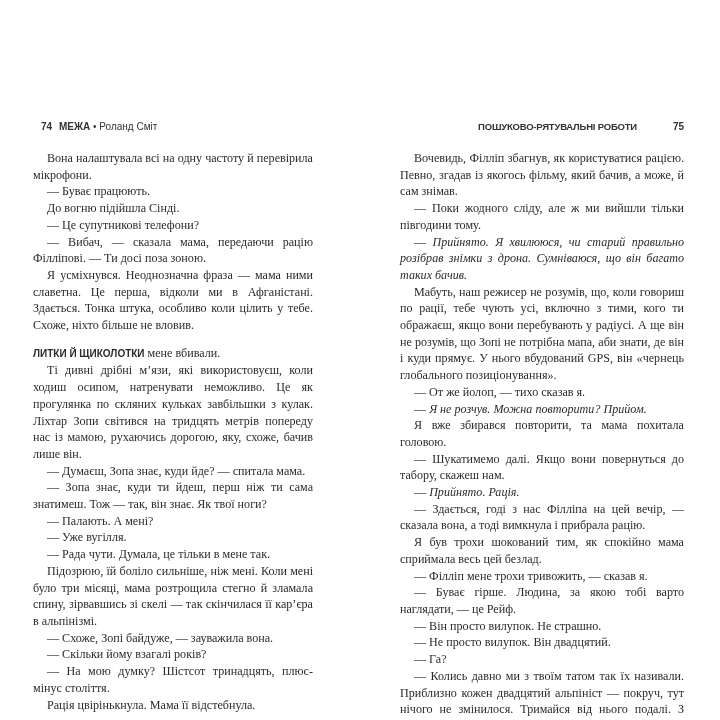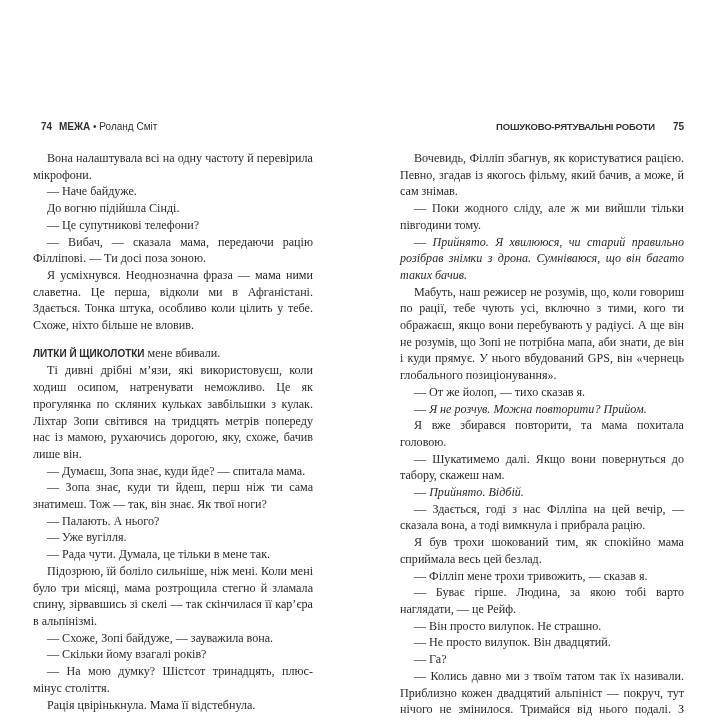--- a/index.html
+++ b/index.html
@@ -6,51 +6,51 @@
   body { width:720px; height:720px; position:relative; overflow:hidden;
          font-family:"Liberation Serif", "DejaVu Serif", serif; color:#2b2b2b; }
   .page { position:absolute; top:0; height:720px; }
   .page.left { left:33px; width:280px; }
   .page.right { left:400px; width:284px; }
   .header { position:absolute; top:121px; left:0; right:0; height:14px;
             font-family:"Liberation Sans","DejaVu Sans",sans-serif; font-size:10px; color:#333; }
   .header .num { font-weight:bold;margin-left:8px; }
   .left .header .num { position:absolute; left:0; }
   .left .header .title { position:absolute; left:26px; }
-  .right .header .title { position:absolute; right:29px; font-weight:bold; letter-spacing:-0.2px; font-size:9.5px; }
+  .right .header .title { position:absolute; right:47px; font-weight:bold; letter-spacing:-0.2px; font-size:9.5px; }
   .right .header .num { position:absolute; right:0; }
   .header .book { font-weight:bold; }
   .header .sep, .header .author { font-weight:normal; }
   .body { position:absolute; top:150px; left:0; right:0; font-size:12.1px; line-height:16.7px; }
   .p { margin:0; text-align:justify; text-indent:14px; }
   .p.noind { text-indent:0; }
   .p.it .t { font-style:italic; }
   .p.gap { margin-top:11px; }
   .lead { font-family:"Liberation Sans","DejaVu Sans",sans-serif; font-weight:bold; font-size:10px; }
 </style>
 </head>
 <body>
 
 <div class="page left">
   <div class="header">
     <span class="num">74</span>
     <span class="title"><span class="book">МЕЖА</span><span class="sep"> • </span><span class="author">Роланд Сміт</span></span>
   </div>
   <div class="body" id="left-body">
       <p class="p"><span class="t">Вона налаштувала всі на одну частоту й перевірила мікрофони.</span></p>
-      <p class="p"><span class="t">— Наче байдуже.</span></p>
+      <p class="p"><span class="t">— Буває працюють.</span></p>
       <p class="p"><span class="t">До вогню підійшла Сінді.</span></p>
       <p class="p"><span class="t">— Це супутникові телефони?</span></p>
       <p class="p"><span class="t">— Вибач, — сказала мама, передаючи рацію Філліпові. — Ти досі поза зоною.</span></p>
       <p class="p"><span class="t">Я усміхнувся. Неоднозначна фраза — мама ними славетна. Це перша, відколи ми в Афганістані. Здається. Тонка штука, особливо коли цілить у тебе. Схоже, ніхто більше не вловив.</span></p>
       <p class="p noind gap"><span class="lead">ЛИТКИ Й ЩИКОЛОТКИ</span><span class="t"> мене вбивали.</span></p>
       <p class="p"><span class="t">Ті дивні дрібні м’язи, які використовуєш, коли ходиш осипом, натренувати неможливо. Це як прогулянка по скляних кульках завбільшки з кулак. Ліхтар Зопи світився на тридцять метрів попереду нас із мамою, рухаючись дорогою, яку, схоже, бачив лише він.</span></p>
       <p class="p"><span class="t">— Думаєш, Зопа знає, куди йде? — спитала мама.</span></p>
       <p class="p"><span class="t">— Зопа знає, куди ти йдеш, перш ніж ти сама знатимеш. Тож — так, він знає. Як твої ноги?</span></p>
-      <p class="p"><span class="t">— Палають. А нього?</span></p>
+      <p class="p"><span class="t">— Палають. А мені?</span></p>
       <p class="p"><span class="t">— Уже вугілля.</span></p>
       <p class="p"><span class="t">— Рада чути. Думала, це тільки в мене так.</span></p>
       <p class="p"><span class="t">Підозрюю, їй боліло сильніше, ніж мені. Коли мені було три місяці, мама розтрощила стегно й зламала спину, зірвавшись зі скелі — так скінчилася її кар’єра в альпінізмі.</span></p>
       <p class="p"><span class="t">— Схоже, Зопі байдуже, — зауважила вона.</span></p>
       <p class="p"><span class="t">— Скільки йому взагалі років?</span></p>
       <p class="p"><span class="t">— На мою думку? Шістсот тринадцять, плюс-мінус століття.</span></p>
       <p class="p"><span class="t">Рація цвірінькнула. Мама її відстебнула.</span></p>
     </div>
 </div>
 
@@ -61,21 +61,21 @@
   </div>
   <div class="body" id="right-body">
       <p class="p"><span class="t">Вочевидь, Філліп збагнув, як користуватися рацією. Певно, згадав із якогось фільму, який бачив, а може, й сам знімав.</span></p>
       <p class="p"><span class="t">— Поки жодного сліду, але ж ми вийшли тільки півгодини тому.</span></p>
       <p class="p it"><span>— </span><span class="t">Прийнято. Я хвилююся, чи старий правильно розібрав знімки з дрона. Сумніваюся, що він багато таких бачив.</span></p>
       <p class="p"><span class="t">Мабуть, наш режисер не розумів, що, коли говориш по рації, тебе чують усі, включно з тими, кого ти ображаєш, якщо вони перебувають у радіусі. А ще він не розумів, що Зопі не потрібна мапа, аби знати, де він і куди прямує. У нього вбудований GPS, він «чернець глобального позиціонування».</span></p>
       <p class="p"><span class="t">— От же йолоп, — тихо сказав я.</span></p>
       <p class="p it"><span>— </span><span class="t">Я не розчув. Можна повторити? Прийом.</span></p>
       <p class="p"><span class="t">Я вже збирався повторити, та мама похитала головою.</span></p>
       <p class="p"><span class="t">— Шукатимемо далі. Якщо вони повернуться до табору, скажеш нам.</span></p>
-      <p class="p it"><span>— </span><span class="t">Прийнято. Відбій.</span></p>
+      <p class="p it"><span>— </span><span class="t">Прийнято. Рація.</span></p>
       <p class="p"><span class="t">— Здається, годі з нас Філліпа на цей вечір, — сказала вона, а тоді вимкнула і прибрала рацію.</span></p>
       <p class="p"><span class="t">Я був трохи шокований тим, як спокійно мама сприймала весь цей безлад.</span></p>
       <p class="p"><span class="t">— Філліп мене трохи тривожить, — сказав я.</span></p>
       <p class="p"><span class="t">— Буває гірше. Людина, за якою тобі варто наглядати, — це Рейф.</span></p>
       <p class="p"><span class="t">— Він просто вилупок. Не страшно.</span></p>
       <p class="p"><span class="t">— Не просто вилупок. Він двадцятий.</span></p>
       <p class="p"><span class="t">— Га?</span></p>
       <p class="p"><span class="t">— Колись давно ми з твоїм татом так їх називали. Приблизно кожен двадцятий альпініст — покруч, тут нічого не змінилося. Тримайся від нього подалі. З брехнею про Еверест ти чудово впорався. Якщо ти чимось йому загрожуватимеш, він тобі зашкодить. Скелелаз із нього жахливий — там, на скелі, мені довелося перетягнути його страховку, а він</span></p>
     </div>
 </div>

